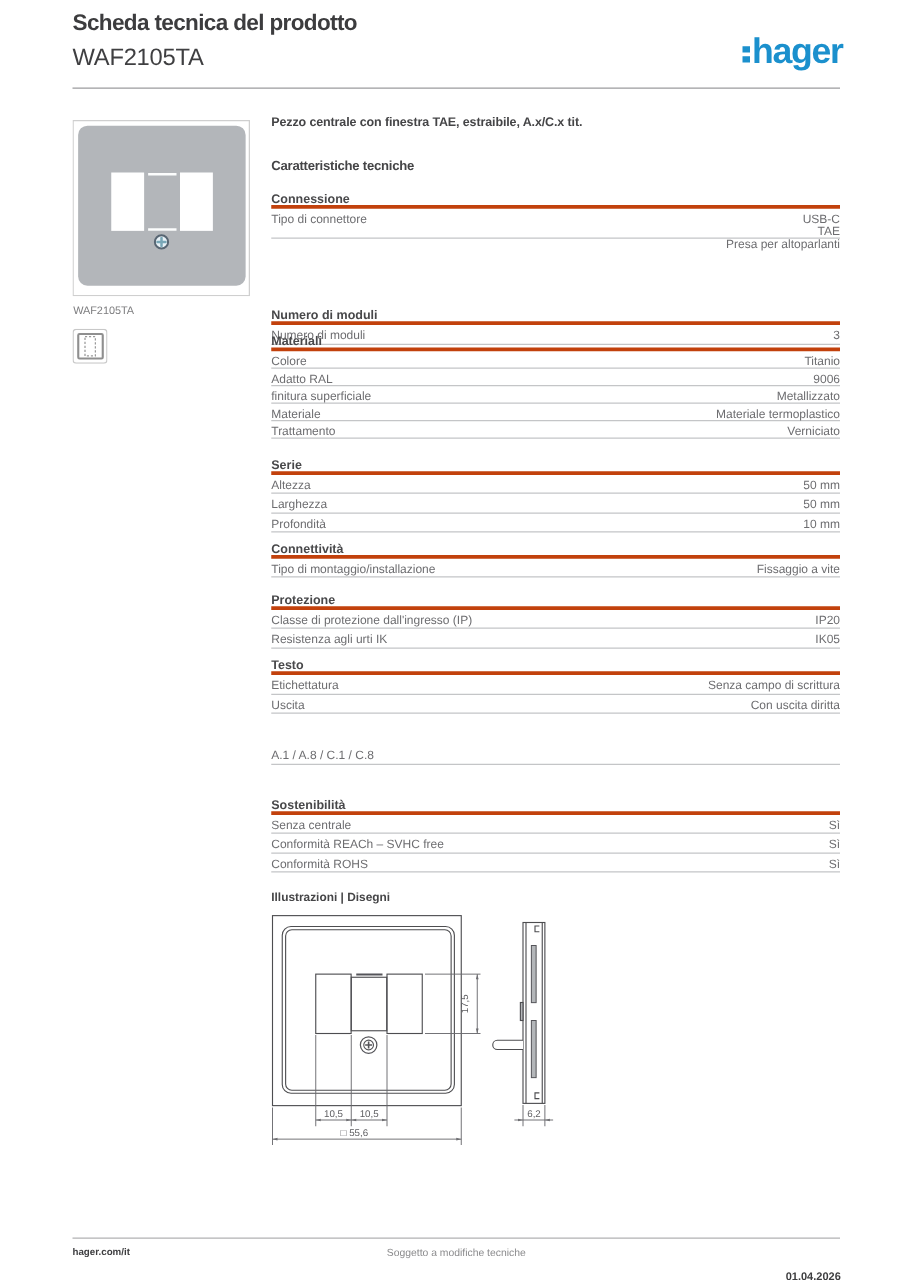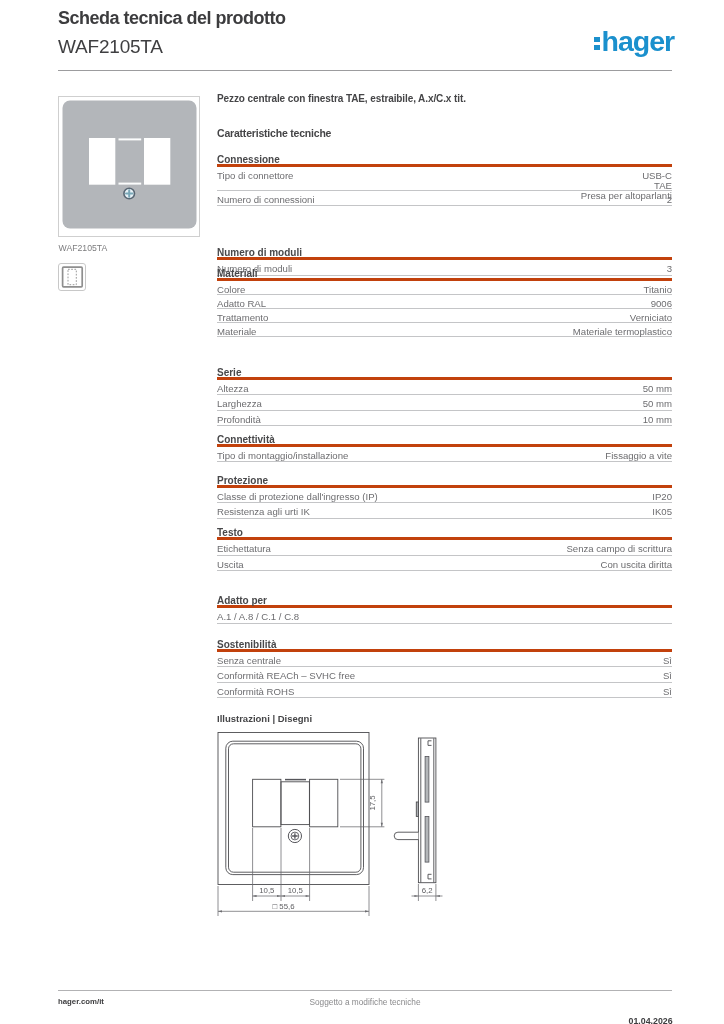--- a/index.html
+++ b/index.html
@@ -67,34 +67,34 @@
     <rect x="10" y="6.3" width="8.3" height="15.4" fill="none" stroke="#9a9a9a" stroke-width="1" stroke-dasharray="1.7,1.5"></rect>
   </svg>
 
   <div class="desc">Pezzo centrale con finestra TAE, estraibile, A.x/C.x tit.</div>
 
   <div class="char">Caratteristiche tecniche</div>
 
   <div class="sec" style="top:154.5px;">
     <div class="sh">Connessione</div>
     <div class="row multi"><span class="l">Tipo di connettore</span><span class="v">USB-C<br>TAE<br>Presa per altoparlanti</span></div>
-    <div class="row"><span>Numero di connessioni</span><span class="v">2</span></div>
   </div>
 
   <div class="sec" style="top:248px;">
     <div class="sh">Numero di moduli</div>
     <div class="row"><span>Numero di moduli</span><span class="v">3</span></div>
   </div>
 
   <div class="sec m" style="top:268.5px;">
     <div class="sh">Materiali</div>
     <div class="row"><span>Colore</span><span class="v">Titanio</span></div>
     <div class="row"><span>Adatto RAL</span><span class="v">9006</span></div>
+    <div class="row"><span>finitura superficiale</span><span class="v">Metallizzato</span></div>
+    <div class="row"><span>Materiale</span><span class="v">Materiale termoplastico</span></div>
     <div class="row"><span>Trattamento</span><span class="v">Verniciato</span></div>
-    <div class="row"><span>Materiale</span><span class="v">Materiale termoplastico</span></div>
   </div>
 
   <div class="sec" style="top:367.5px;">
     <div class="sh">Serie</div>
     <div class="row"><span>Altezza</span><span class="v">50 mm</span></div>
     <div class="row"><span>Larghezza</span><span class="v">50 mm</span></div>
     <div class="row"><span>Profondità</span><span class="v">10 mm</span></div>
   </div>
 
   <div class="sec" style="top:434.5px;">
@@ -108,21 +108,20 @@
     <div class="row"><span>Resistenza agli urti IK</span><span class="v">IK05</span></div>
   </div>
 
   <div class="sec" style="top:528px;">
     <div class="sh">Testo</div>
     <div class="row"><span>Etichettatura</span><span class="v">Senza campo di scrittura</span></div>
     <div class="row"><span>Uscita</span><span class="v">Con uscita diritta</span></div>
   </div>
 
   <div class="sec" style="top:596px;">
-    <div class="sh">Adatto per</div>
     <div class="row"><span>A.1 / A.8 / C.1 / C.8</span></div>
   </div>
 
   <div class="sec" style="top:639.5px;">
     <div class="sh">Sostenibilità</div>
     <div class="row"><span>Senza centrale</span><span class="v">Sì</span></div>
     <div class="row"><span>Conformità REACh – SVHC free</span><span class="v">Sì</span></div>
     <div class="row"><span>Conformità ROHS</span><span class="v">Sì</span></div>
   </div>
 

